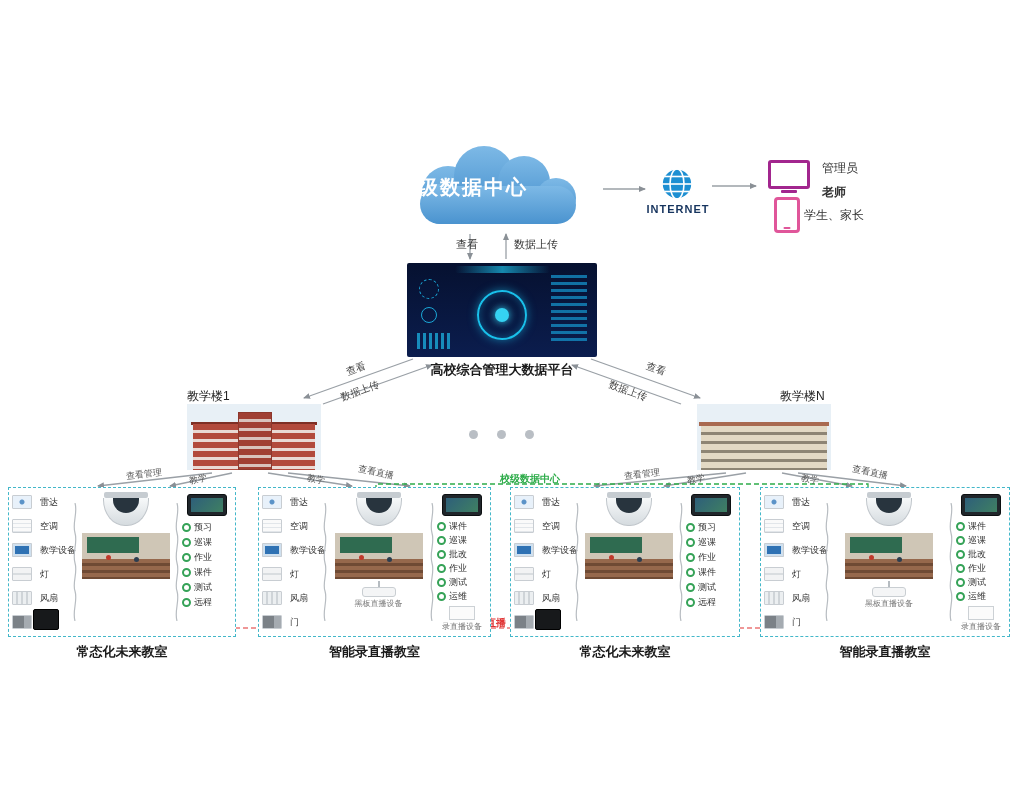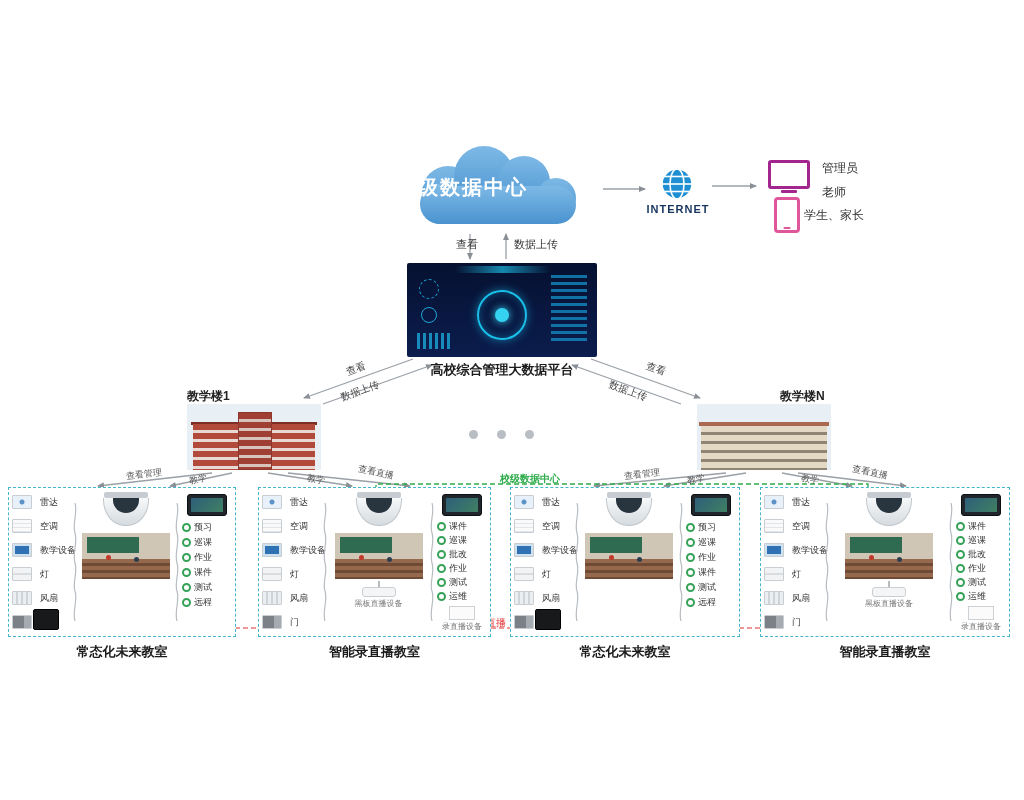--- a/index.html
+++ b/index.html
@@ -12,21 +12,21 @@
   .cloud-label{left:396px;top:174px;width:204px;text-align:left;font-size:20px;font-weight:bold;color:#fff;letter-spacing:2px;}
 
   
   .globe{left:660px;top:167px;width:34px;height:34px;}
   .inet-label{left:636px;top:203px;width:84px;text-align:center;font-size:11px;font-weight:bold;color:#16345e;letter-spacing:1px;}
   .monitor{left:768px;top:160px;width:36px;height:23px;border:3px solid #a2268e;border-radius:3px;}
   .monitor::after{content:"";position:absolute;left:50%;bottom:-7px;transform:translateX(-50%);width:16px;height:3px;background:#a2268e;border-radius:1px;}
   .phone{left:774px;top:197px;width:20px;height:30px;border:3px solid #e0569a;border-radius:4px;}
   .phone::after{content:"";position:absolute;left:50%;bottom:1px;transform:translateX(-50%);width:7px;height:2px;background:#e0569a;border-radius:1px;}
   .user-label{font-size:12px;color:#333;width:100px;}
-  .u0{left:822px;top:160px;} .u1{left:822px;top:184px;} .u2{left:804px;top:207px;}
+  .u0{left:822px;top:160px;} .u1{left:822px;top:184px;font-weight:bold;} .u2{left:804px;top:207px;}
 
   
   .link-label{font-size:11px;color:#333;}
   .lv{left:456px;top:237px;} .lu{left:514px;top:237px;}
 
   
   .platform{left:407px;top:263px;width:190px;height:94px;background:linear-gradient(180deg,#061130,#0b1d4e);border-radius:2px;overflow:hidden;}
   .pf-head{position:absolute;top:3px;left:25%;width:50%;height:7px;background:linear-gradient(90deg,transparent,rgba(30,200,240,.65),transparent);border-radius:3px;}
   .pf-ring{position:absolute;left:50%;top:55%;transform:translate(-50%,-50%);width:46px;height:46px;border:2px solid #19c0ea;border-radius:50%;box-shadow:0 0 10px rgba(25,192,234,.55), inset 0 0 8px rgba(25,192,234,.35);}
   .pf-core{position:absolute;left:50%;top:55%;transform:translate(-50%,-50%);width:14px;height:14px;border-radius:50%;background:#35d2f2;box-shadow:0 0 8px #35d2f2;}
@@ -37,21 +37,21 @@
   .platform-label{left:377px;top:361px;width:250px;text-align:center;font-weight:bold;font-size:13px;color:#1c1c1c;}
 
   
   .diag{font-size:10px;color:#444;white-space:nowrap;}
   .dlv{left:346px;top:362px;transform:rotate(-20deg);}
   .dlu{left:340px;top:384px;transform:rotate(-20deg);}
   .drv{left:646px;top:362px;transform:rotate(20deg);}
   .dru{left:608px;top:384px;transform:rotate(20deg);}
 
   
-  .bld-label{font-size:12px;color:#222;font-weight:bold;}
+  .bld-label{font-size:12px;color:#222;font-weight:normal;}
   .bl0{left:187px;top:388px;} .bl1{left:780px;top:388px;}
   .bld{width:134px;height:66px;background:#e8f0f6;overflow:hidden;}
   .b0{left:187px;top:404px;} .b1{left:697px;top:404px;}
   .br-main{position:absolute;left:6px;right:6px;top:20px;bottom:0;background:repeating-linear-gradient(180deg,#b24a3c 0 6px,#e9d9d4 6px 9px);}
   .br-tower{position:absolute;left:38%;width:24%;top:8px;bottom:0;background:repeating-linear-gradient(180deg,#a03f33 0 6px,#d8c2bc 6px 9px);border:1px solid #8d372c;}
   .br-roof{position:absolute;left:4px;right:4px;top:18px;height:3px;background:#7e2f25;}
   .bt-main{position:absolute;left:4px;right:4px;top:22px;bottom:0;background:repeating-linear-gradient(180deg,#e3d9c4 0 6px,#8e8574 6px 9px);}
   .bt-roof{position:absolute;left:2px;right:2px;top:18px;height:4px;background:#a96a50;}
 
   .dot{width:9px;height:9px;border-radius:50%;background:#b9bec4;}
@@ -62,21 +62,21 @@
   .m1{left:126px;top:468px;transform:rotate(-7deg);}
   .t1{left:189px;top:473px;transform:rotate(-11deg);}
   .t2{left:307px;top:473px;transform:rotate(10deg);}
   .v2{left:358px;top:466px;transform:rotate(12deg);}
   .m3{left:624px;top:468px;transform:rotate(-7deg);}
   .t3{left:687px;top:473px;transform:rotate(-11deg);}
   .t4{left:801px;top:473px;transform:rotate(10deg);}
   .v4{left:852px;top:466px;transform:rotate(12deg);}
 
   .green-label{left:500px;top:472px;font-size:10px;color:#2eac4a;font-weight:bold;}
-  .live{color:#e03131;font-weight:normal;font-size:10px;white-space:nowrap;}
+  .live{color:#e03131;font-weight:bold;font-size:10px;white-space:nowrap;}
   .vert{writing-mode:vertical-rl;letter-spacing:2px;}
   .lv1{left:112px;top:591px;} .lv2{left:486px;top:616px;} .lv3{left:602px;top:591px;} .lv4{left:628px;top:591px;}
 
   
   .panel{position:absolute;top:487px;height:150px;border:1px dashed #43b7c9;box-sizing:border-box;display:flex;padding:4px 3px;gap:2px;background:#fff;}
   .p0{left:8px;width:228px;} .p1{left:258px;width:233px;} .p2{left:510px;width:230px;} .p3{left:760px;width:250px;}
   .dev-col{width:58px;display:flex;flex-direction:column;justify-content:space-between;padding:2px 0;flex:0 0 auto;}
   .dev-row{display:flex;align-items:center;gap:8px;height:16px;}
   .thumb{width:20px;height:14px;border:1px solid #c8cdd2;border-radius:1px;flex:0 0 auto;box-sizing:border-box;}
   .t-radar{background:#e8f1fa;background-image:radial-gradient(circle at 50% 50%,#5b93c8 0 2px,transparent 3px);}

